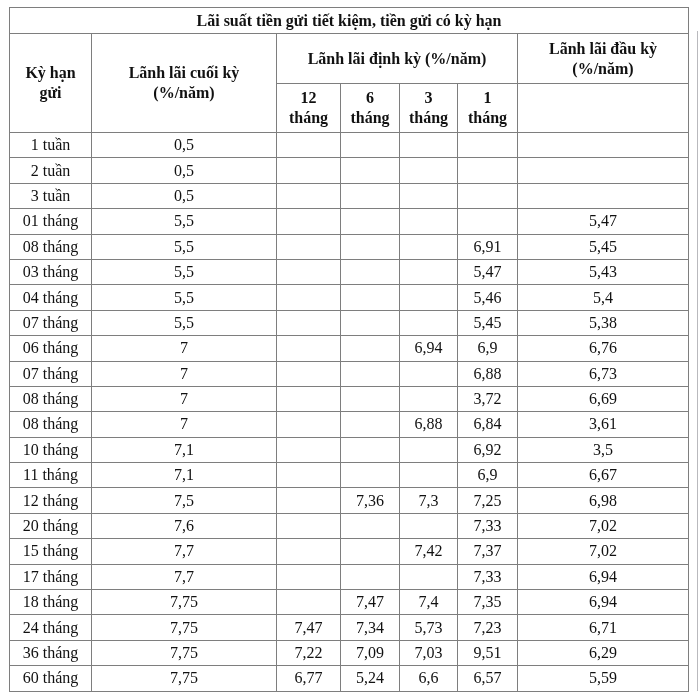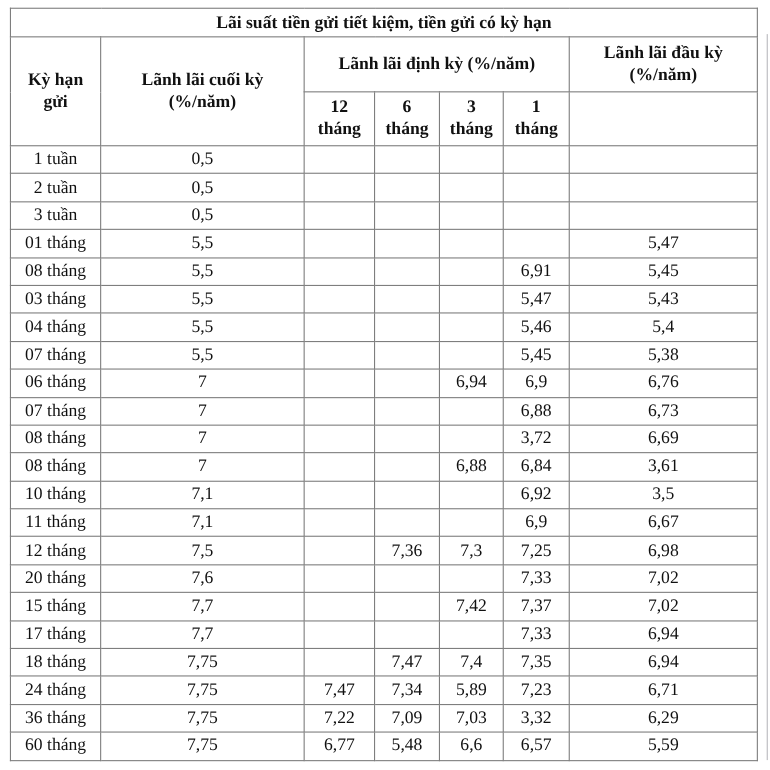--- a/index.html
+++ b/index.html
@@ -269,38 +269,38 @@
         <td>7,47</td>
         <td>7,4</td>
         <td>7,35</td>
         <td>6,94</td>
       </tr>
       <tr>
         <td>24 tháng</td>
         <td>7,75</td>
         <td>7,47</td>
         <td>7,34</td>
-        <td>5,89</td>
+        <td>5,73</td>
         <td>7,23</td>
         <td>6,71</td>
       </tr>
       <tr>
         <td>36 tháng</td>
         <td>7,75</td>
         <td>7,22</td>
         <td>7,09</td>
         <td>7,03</td>
-        <td>3,32</td>
+        <td>9,51</td>
         <td>6,29</td>
       </tr>
       <tr>
         <td>60 tháng</td>
         <td>7,75</td>
         <td>6,77</td>
-        <td>5,48</td>
+        <td>5,24</td>
         <td>6,6</td>
         <td>6,57</td>
         <td>5,59</td>
       </tr>
     </tbody>
 </table>
 
 <div class="edge-line"></div>
 
 </body></html>

